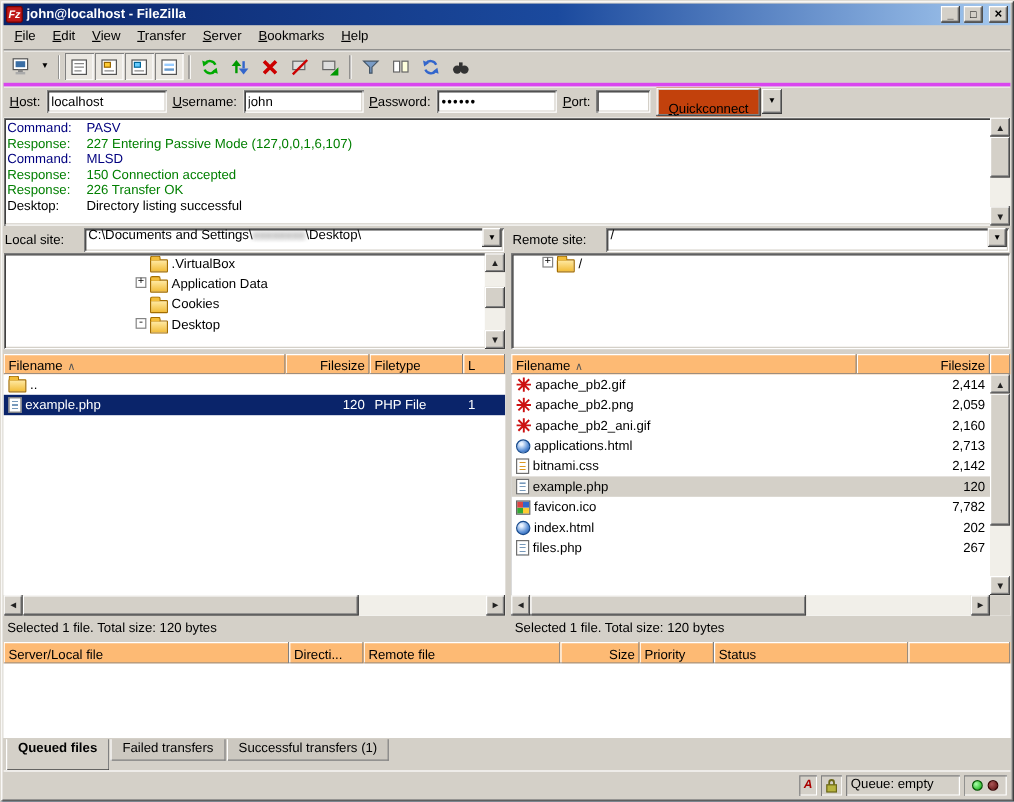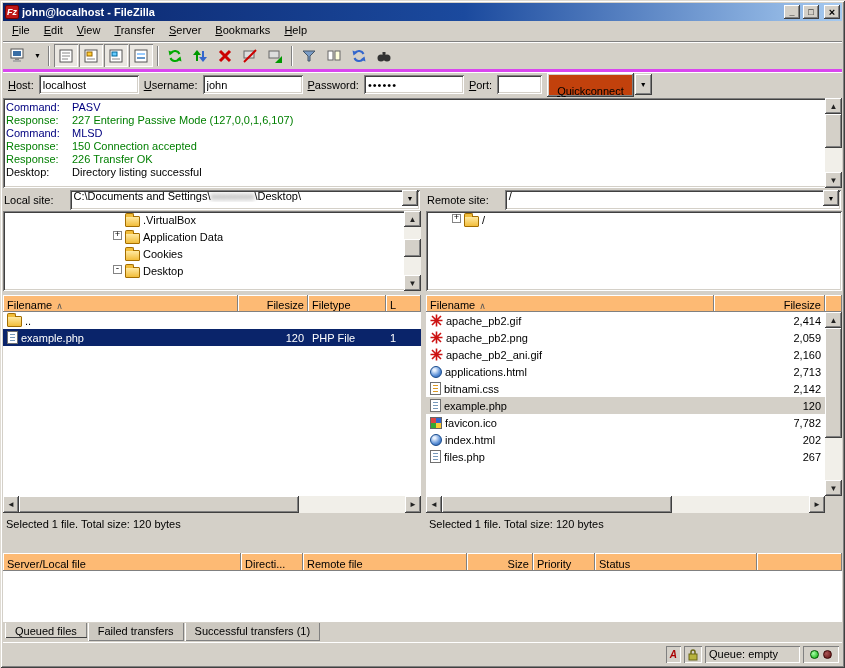--- a/index.html
+++ b/index.html
@@ -113,31 +113,31 @@
     background:repeating-linear-gradient(#7799bb 0 1px,transparent 1px 3px)}
   .icon-page.css::after{background:repeating-linear-gradient(#dd9922 0 1px,transparent 1px 3px)}
   .icon-ball{width:12px;height:12px;flex:0 0 12px;border-radius:50%;border:1px solid #174a8c;
     background:radial-gradient(circle at 35% 30%,#eaf3ff 10%,#5a8fd6 60%,#1b4fa0)}
   .icon-grid{width:12px;height:12px;flex:0 0 12px;border:1px solid #666;
     background:linear-gradient(90deg,#d44 50%,#36c 50%) top/100% 50% no-repeat,
                linear-gradient(90deg,#3a3 50%,#fc3 50%) bottom/100% 50% no-repeat}
   .icon-star{flex:0 0 13px;display:flex;align-items:center}
 
   
-  .queue-section{flex:1;display:flex;flex-direction:column;margin-top:20px;
+  .queue-section{flex:1;display:flex;flex-direction:column;margin-top:2px;
     box-shadow:inset 1px 1px 0 #808080,inset -1px -1px 0 #fff;background:#fff}
   .queue-header{flex:0 0 18px;display:flex;background:#d4d0c8}
   .queue-header .hcell{height:18px}
   .queue-body{flex:1;background:#fff}
 
   
   .tabsrow{flex:0 0 20px;display:flex;align-items:flex-start;gap:1px;padding:1px 0 0 2px}
   .tab{height:18px;padding:2px 10px;background:#ccc8c0;white-space:nowrap;
     box-shadow:inset 1px 0 0 #fff,inset 0 -1px 0 #808080,inset -1px 0 0 #808080}
-  .tab.active{background:#d4d0c8;font-weight:normal;height:15px;
+  .tab.active{background:#d4d0c8;font-weight:bold;height:26px;
     box-shadow:inset 1px 0 0 #fff,inset 0 -1px 0 #404040,inset -1px 0 0 #808080}
 
   
   .statusbar{flex:0 0 23px;display:flex;align-items:center;justify-content:flex-end;gap:3px;padding:2px 3px;border-top:1px solid #fff}
   .sb-panel{height:17px;display:flex;align-items:center;padding:0 4px;
     box-shadow:inset 1px 1px 0 #808080,inset -1px -1px 0 #fff}
   .sb-queue{width:95px}
   .ttype{color:#aa0000;font-weight:bold;font-style:italic;font-size:10px}
   .sb-leds{gap:4px;width:36px;justify-content:center}
   .led{width:9px;height:9px;border-radius:50%;display:inline-block}

